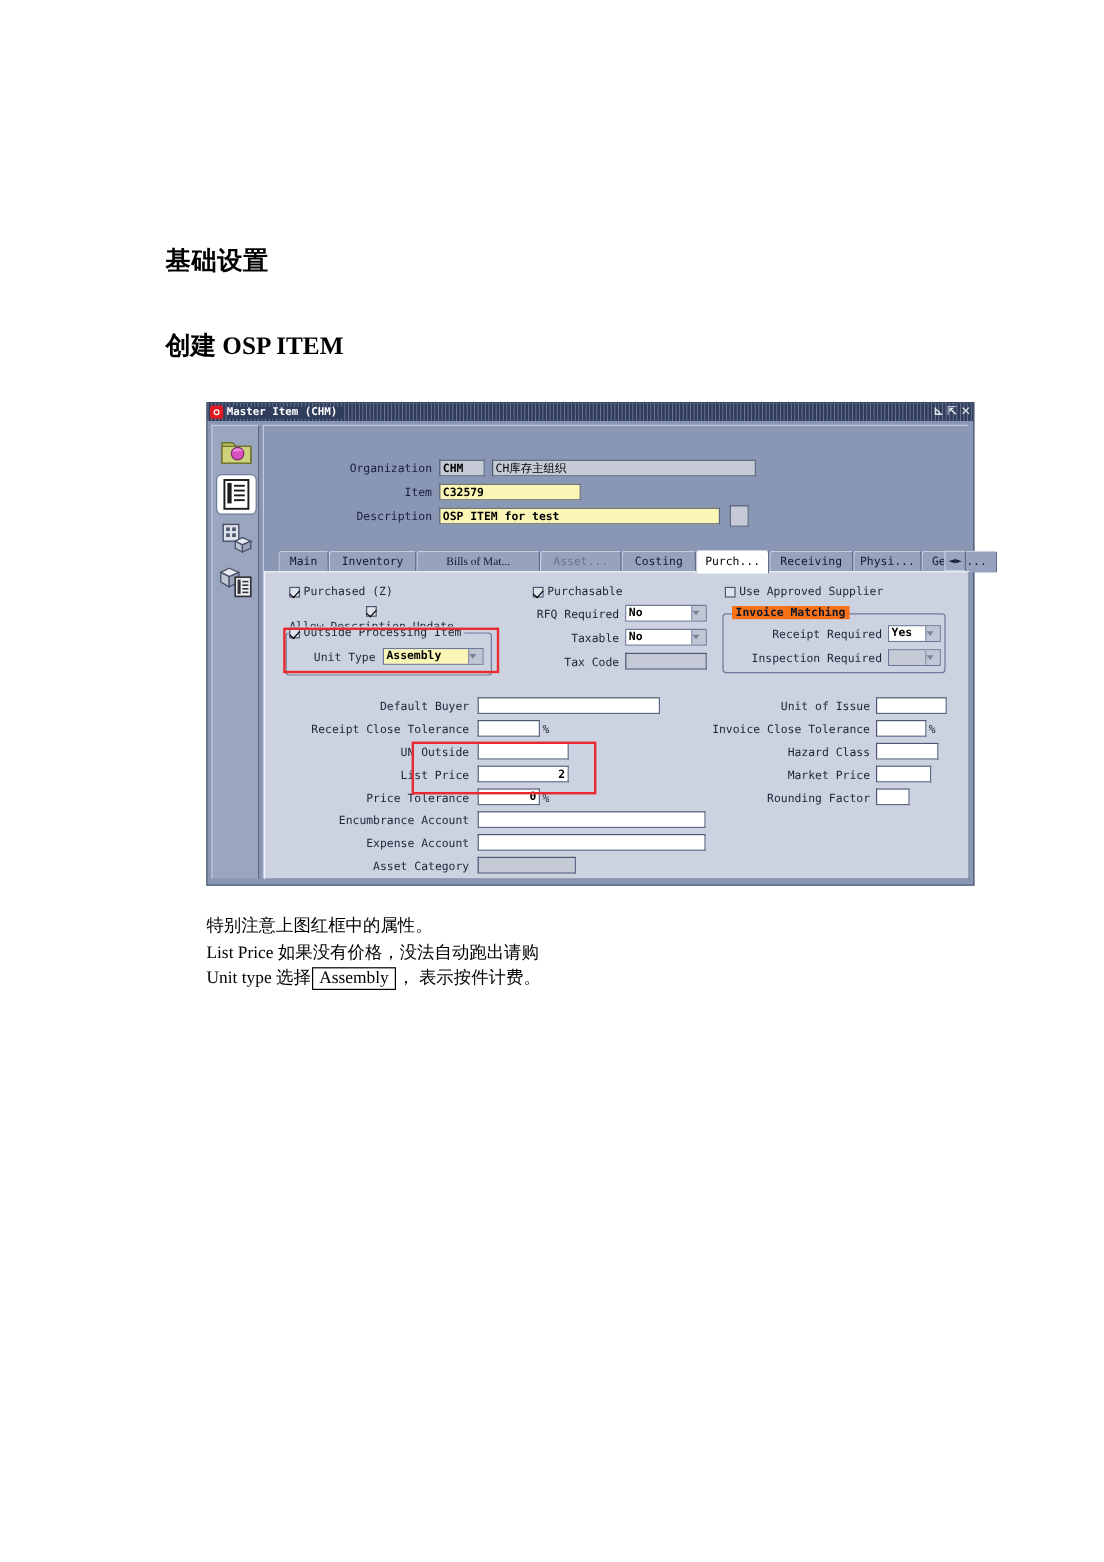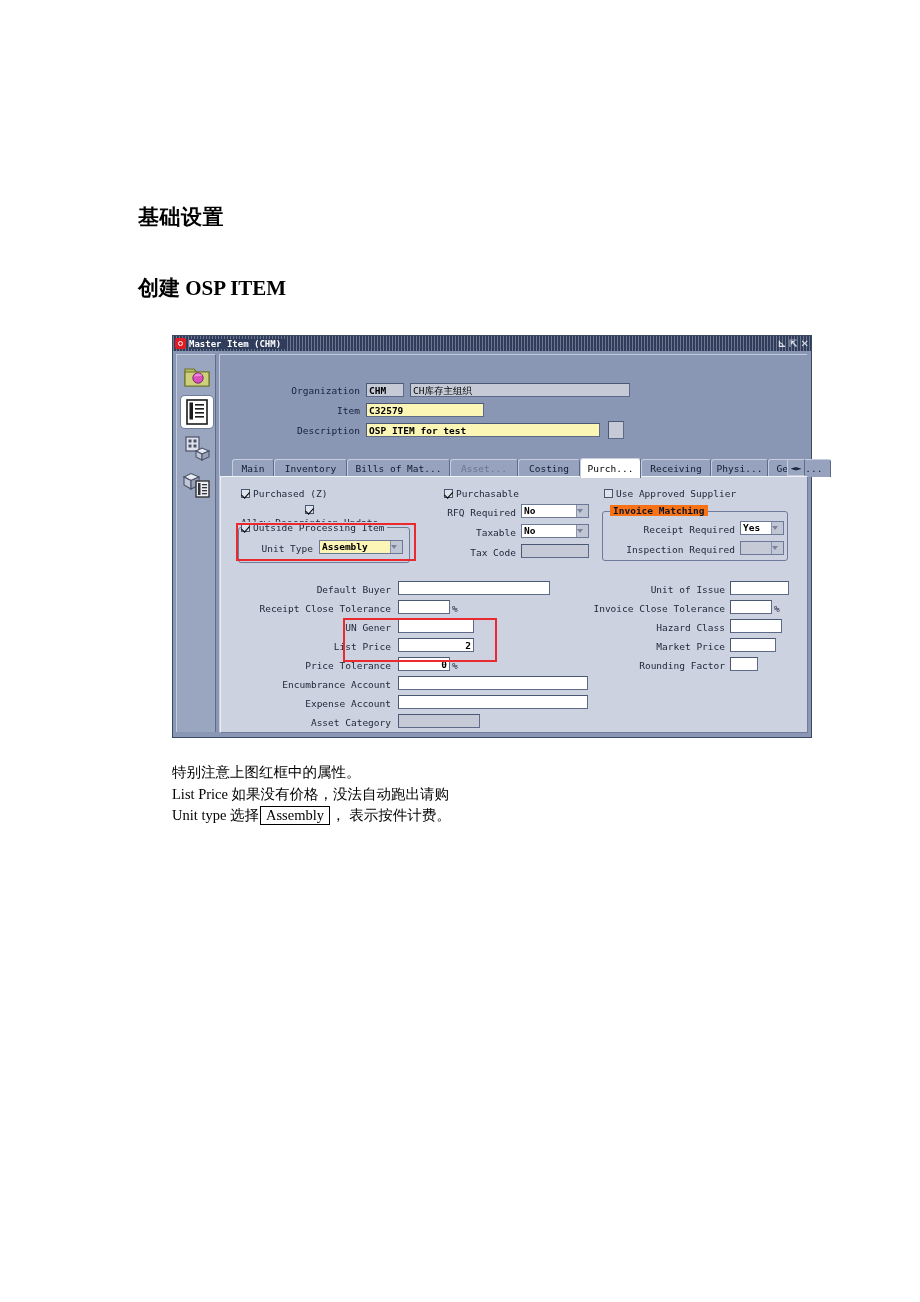--- a/index.html
+++ b/index.html
@@ -296,21 +296,21 @@
         <div class="fld yellow bold" style="left:146px; top:48px; width:118px;">C32579</div>
 
         <div class="lbl" style="left:20px; top:70px; width:120px;">Description</div>
         <div class="fld yellow bold" style="left:146px; top:68px; width:234px;">OSP ITEM for test</div>
         <div class="fld gray" style="left:388px; top:66px; width:16px; height:18px;"></div>
 
 
         <div class="tabs">
           <div class="tab" style="left:12px;  width:42px;">Main</div>
           <div class="tab" style="left:54px;  width:73px;">Inventory</div>
-          <div class="tab" style="left:127px; width:103px;">Bills of Mat...</div>
+          <div class="tab" style="left:127px; width:103px;font-family:Liberation Serif, serif;">Bills of Mat...</div>
           <div class="tab disabled" style="left:230px; width:68px;">Asset...</div>
           <div class="tab" style="left:298px; width:62px;">Costing</div>
           <div class="tab active" style="left:360px; width:61px;">Purch...</div>
           <div class="tab" style="left:421px; width:70px;">Receiving</div>
           <div class="tab" style="left:491px; width:57px;">Physi...</div>
           <div class="tab" style="left:548px; width:63px;">Gener...</div>
           <div class="tabnav">◄►</div>
         </div>
 
         <div class="content">
@@ -381,21 +381,21 @@
               </div>
           </div>
 
           <div class="lbl" style="left:30px; top:107px; width:140px;">Default Buyer</div>
           <div class="fld white" style="left:177px; top:104px; width:152px;"></div>
 
           <div class="lbl" style="left:30px; top:126px; width:140px;">Receipt Close Tolerance</div>
           <div class="fld white r" style="left:177px; top:123px; width:52px;"></div>
           <div class="lbl" style="left:231px; top:126px; width:10px; text-align:left;">%</div>
 
-          <div class="lbl" style="left:30px; top:145px; width:140px;">UN Gener</div>
+          <div class="lbl" style="left:30px; top:145px; width:140px;">UN Outside</div>
           <div class="fld white" style="left:177px; top:142px; width:76px;"></div>
 
           <div class="lbl" style="left:30px; top:164px; width:140px;">List Price</div>
           <div class="fld white r bold" style="left:177px; top:161px; width:76px;">2</div>
 
           <div class="lbl" style="left:30px; top:183px; width:140px;">Price Tolerance</div>
           <div class="fld white r bold" style="left:177px; top:180px; width:52px;">0</div>
           <div class="lbl" style="left:231px; top:183px; width:10px; text-align:left;">%</div>
 
           <div class="lbl" style="left:30px; top:202px; width:140px;">Encumbrance Account</div>

